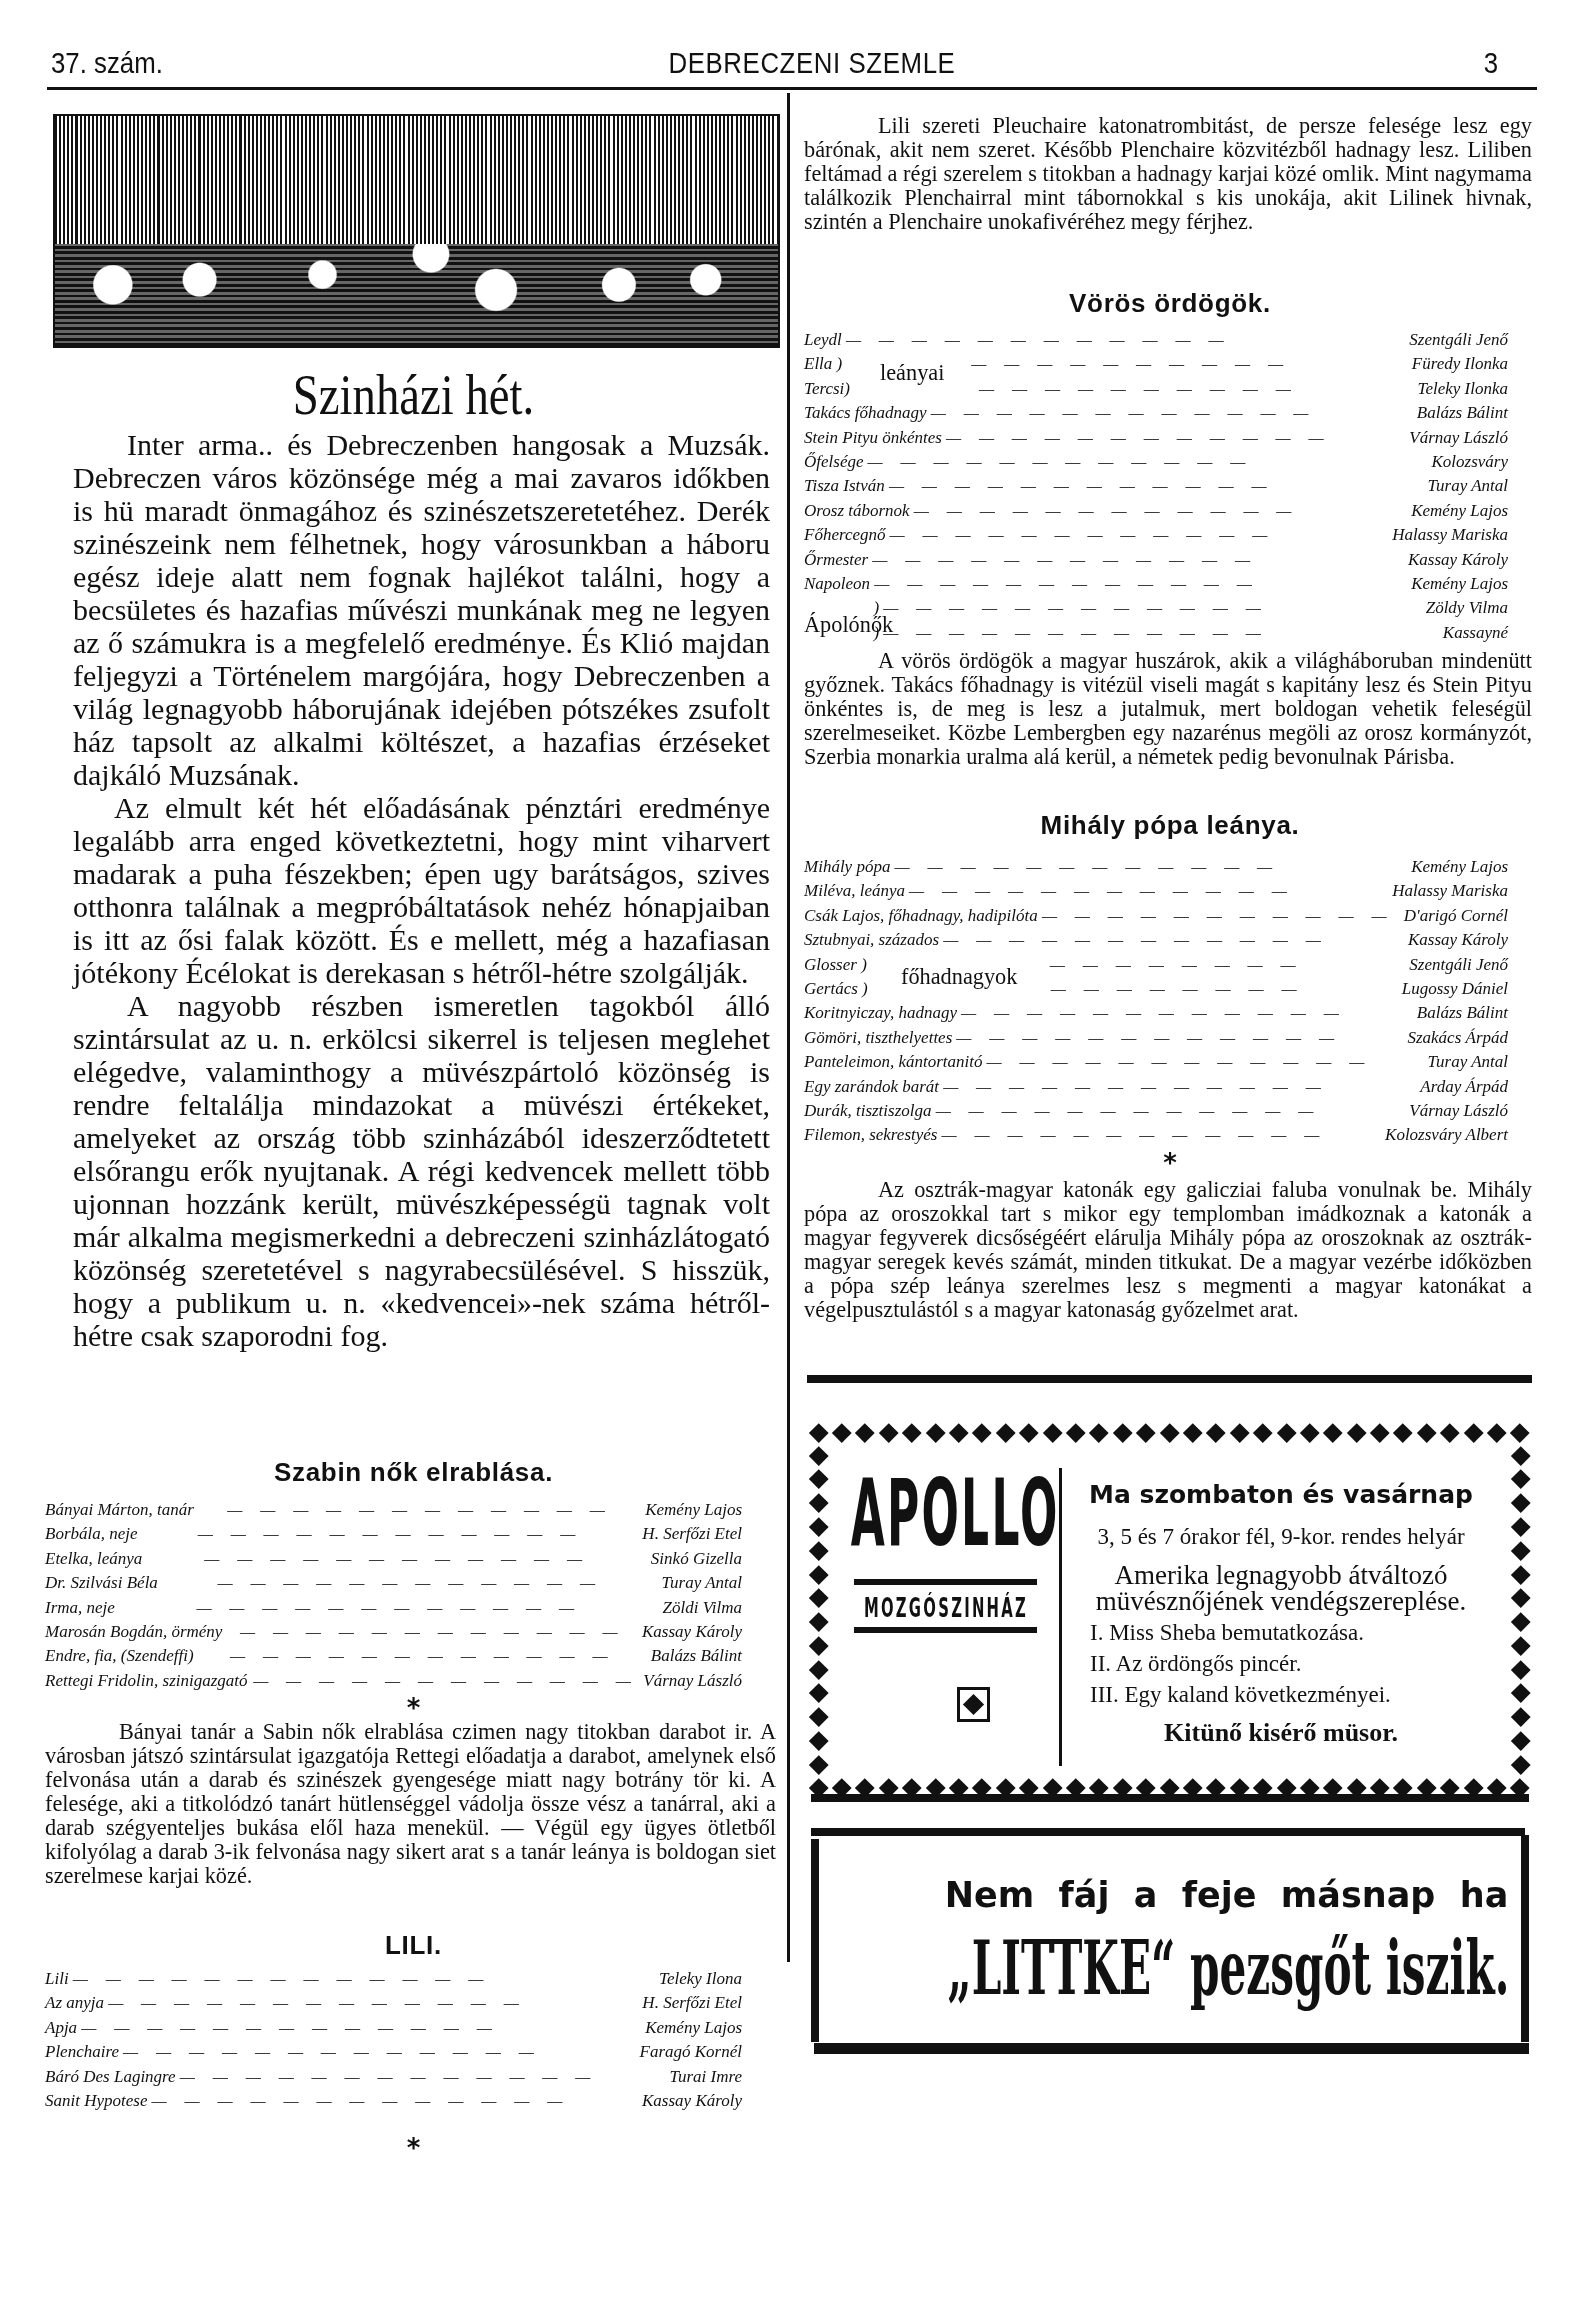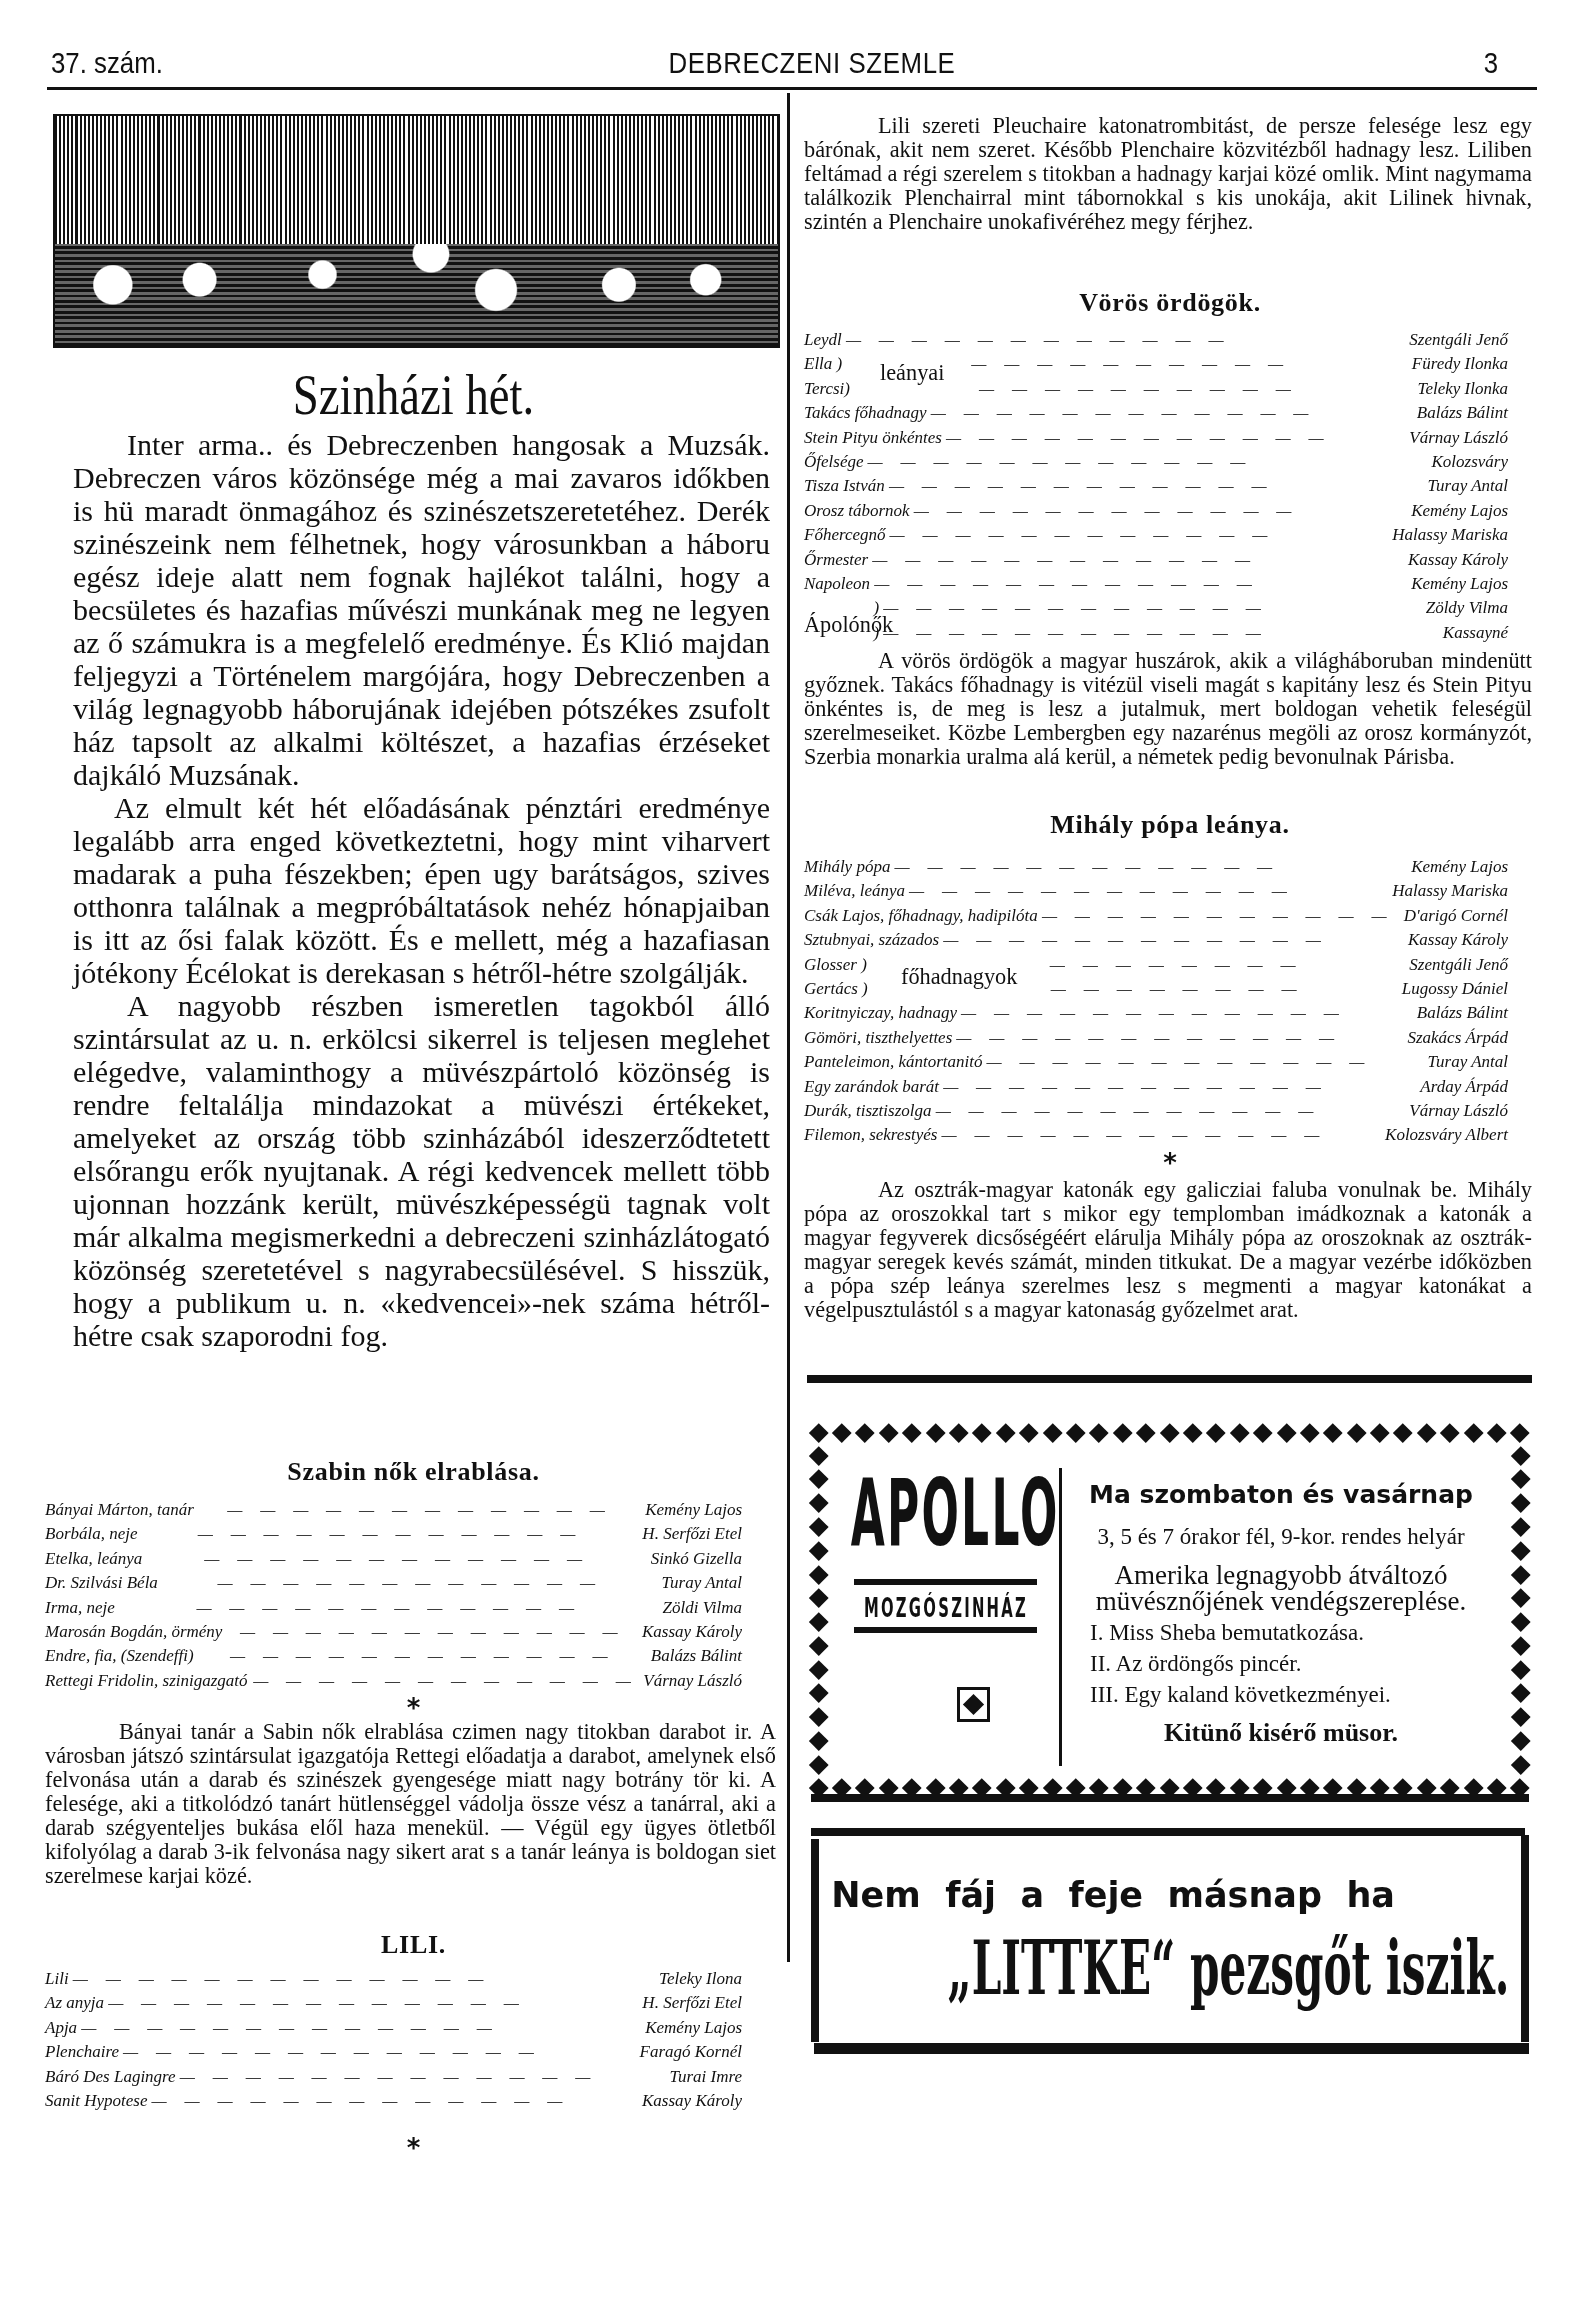--- a/index.html
+++ b/index.html
@@ -32,21 +32,21 @@
       radial-gradient(circle at 90% 35%, #fff 0 15px, transparent 16.3px),
       repeating-linear-gradient(0deg, #111 0 2.7px, #666 2.7px 5.4px); }
 
   
   .article-title { left: 51px; top: 366px; width: 725px; text-align: center; font-size: 57px; line-height: 1; transform: scaleX(0.82); }
   .lbody { left: 73px; width: 697px; font-size: 30px; line-height: 33px; text-align: justify; }
   .lbody p { margin: 0; text-indent: 54px; }
   .lbody p.noindent { text-indent: 41px; }
 
   
-  .subhead { font-family: Liberation Serif, serif; font-weight: bold; font-size: 26px; text-align: center; letter-spacing: 0.7px; }
+  .subhead { font-family: Liberation Sans, sans-serif; font-weight: bold; font-size: 26px; text-align: center; letter-spacing: 0.7px; }
 
   
   .cast { font-size: 17px; line-height: 24.4px; font-style: italic; }
   .cast-row { display: flex; align-items: baseline; white-space: nowrap; }
   .cast-role { flex: 0 0 auto; }
   .cast-dash { flex: 1 1 auto; overflow: hidden; letter-spacing: 6.8px; color: #111; padding: 0 4.1px; }
   .cast-actor { flex: 0 0 auto; }
   .cast-row.grouped .cast-role { visibility: hidden; }
   .brace-label { position: absolute; font-size: 22.3px; }
 
@@ -73,21 +73,21 @@
   .ar-star { font-family: "DejaVu Sans", sans-serif; font-weight: bold; font-size: 57px; line-height: 1; margin-top: 12.2px; }
   .ar-desc { font-size: 27px; line-height: 26px; margin-top: 12.2px; }
   .ar-item { font-size: 23px; line-height: 26px; margin-top: 5.4px; text-align: left; padding-left: 19px; }
   .ar-footer { font-family: "Liberation Serif", serif; font-weight: bold; font-size: 26px; margin-top: 9.5px; }
 
   .littke-box { left: 811px; top: 1828px; width: 718px; height: 223px; }
   .lk-top { position: absolute; left: 0; top: 0; width: 714px; height: 8.1px; background: #111; }
   .lk-bottom { position: absolute; left: 2.7px; top: 215px; width: 715px; height: 10.8px; background: #111; }
   .lk-left { position: absolute; left: 0; top: 10.8px; width: 8.1px; height: 203px; background: #111; }
   .lk-right { position: absolute; right: 0; top: 6.8px; width: 8.1px; height: 207px; background: #111; }
-  .lk-line1 { position: absolute; left: 20.3px; top: 47px; width: 677px; text-align: left; font-family: "DejaVu Sans", sans-serif; font-weight: bold; font-size: 35px; word-spacing: 12.2px; }
+  .lk-line1 { position: absolute; left: 20.3px; top: 47px; width: 677px; text-align: right; font-family: "DejaVu Sans", sans-serif; font-weight: bold; font-size: 35px; word-spacing: 12.2px; }
   .lk-line2 { position: absolute; left: 0; top: 102px; width: 718px; text-align: center; font-family: "DejaVu Serif", serif; font-weight: bold; font-size: 68px; line-height: 1; transform: scaleX(0.62) scaleY(1.1); transform-origin: center top; white-space: nowrap; }
 </style>
 </head>
 <body>
 
 <div class="abs runhead">
   <span class="rh-left">37. szám.</span>
   <span class="rh-center">DEBRECZENI SZEMLE</span>
   <span class="rh-right">3</span>
 </div>

